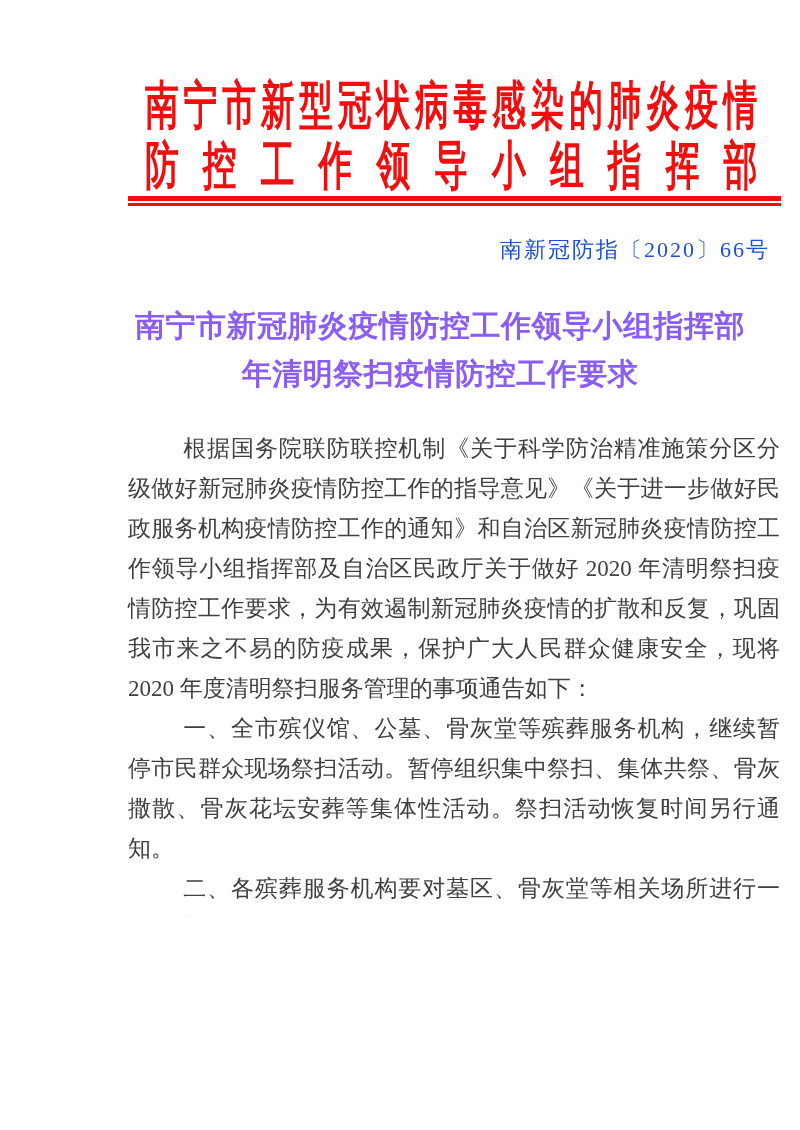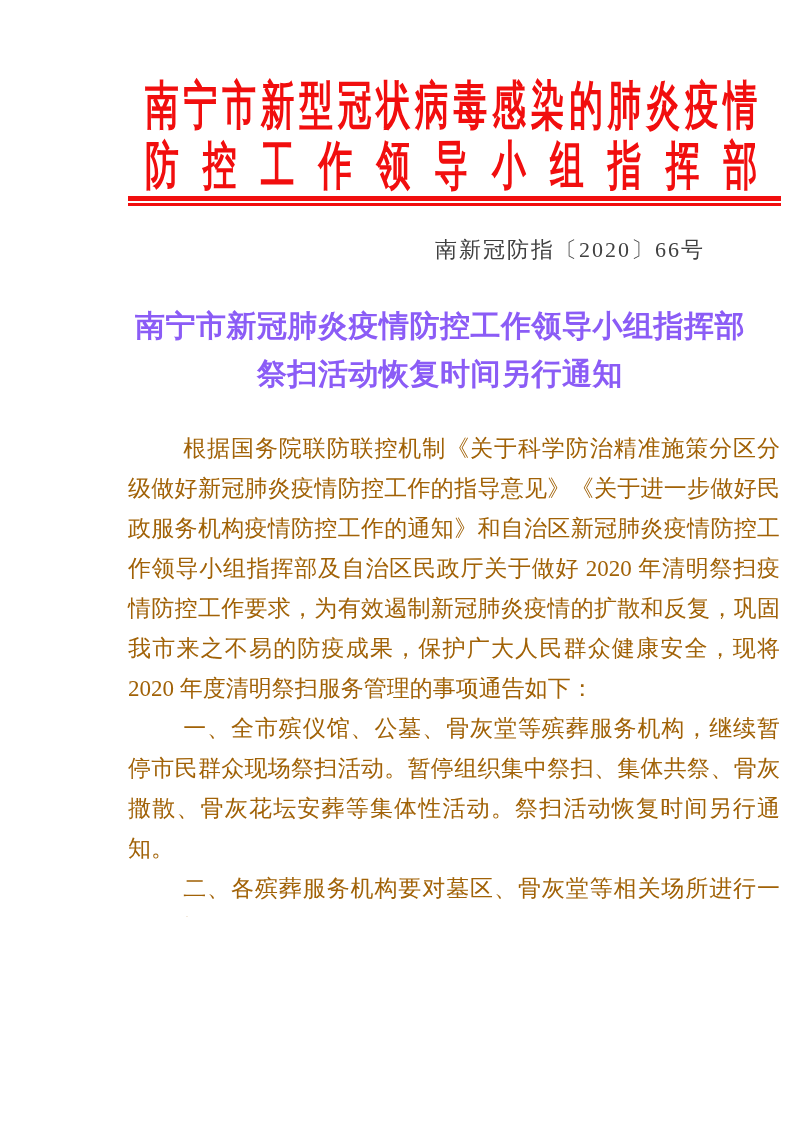--- a/index.html
+++ b/index.html
@@ -48,25 +48,25 @@
     border-top: 5px solid var(--accent-red, #f10e0e);
     border-bottom: 3px solid var(--accent-red, #f10e0e);
   }
 
   
   .doc-number {
     position: absolute;
     left: 330px;
     top: 235px;
     width: 400px;
-    text-align: center;
+    text-align: right;
     font-size: 22px;
     line-height: 30px;
     letter-spacing: 2px;
-    color: #404040;
+    color: #1d4ed8;
     font-family: Liberation Serif, serif;
   }
 
   
   .doc-title {
     position: absolute;
     left: 70px;
     top: 302px;
     width: 660px;
     text-align: center;
@@ -78,21 +78,21 @@
   }
 
   
   .doc-body {
     position: absolute;
     left: 88px;
     top: 429px;
     width: 652px;
     font-size: 23px;
     line-height: 40px;
-    color: #a16207;
+    color: #404040;
     text-align: justify;
     text-justify: inter-character;
   }
   .doc-body p {
     margin: 0;
     text-indent: 2.4em;
   }
 
   
   .footer-rule {
@@ -114,21 +114,21 @@
     <div class="org-line org-line-1">南宁市新型冠状病毒感染的肺炎疫情</div>
     <div class="org-line org-line-2">防控工作领导小组指挥部</div>
   </div>
 
   <div class="double-rule"></div>
 
   <div class="doc-number">南新冠防指〔2020〕66号</div>
 
   <div class="doc-title">
     <div>南宁市新冠肺炎疫情防控工作领导小组指挥部</div>
-    <div>祭扫活动恢复时间另行通知</div>
+    <div>年清明祭扫疫情防控工作要求</div>
   </div>
 
   <div class="doc-body">
     <p>根据国务院联防联控机制《关于科学防治精准施策分区分级做好新冠肺炎疫情防控工作的指导意见》《关于进一步做好民政服务机构疫情防控工作的通知》和自治区新冠肺炎疫情防控工作领导小组指挥部及自治区民政厅关于做好 2020 年清明祭扫疫情防控工作要求，为有效遏制新冠肺炎疫情的扩散和反复，巩固我市来之不易的防疫成果，保护广大人民群众健康安全，现将 2020 年度清明祭扫服务管理的事项通告如下：</p>
     <p>一、全市殡仪馆、公墓、骨灰堂等殡葬服务机构，继续暂停市民群众现场祭扫活动。暂停组织集中祭扫、集体共祭、骨灰撒散、骨灰花坛安葬等集体性活动。祭扫活动恢复时间另行通知。</p>
     <p>二、各殡葬服务机构要对墓区、骨灰堂等相关场所进行一次环境卫生清理，由工作人员代为开展一次集体祭扫。</p>
   </div>
 
   <div class="footer-rule"></div>
 

